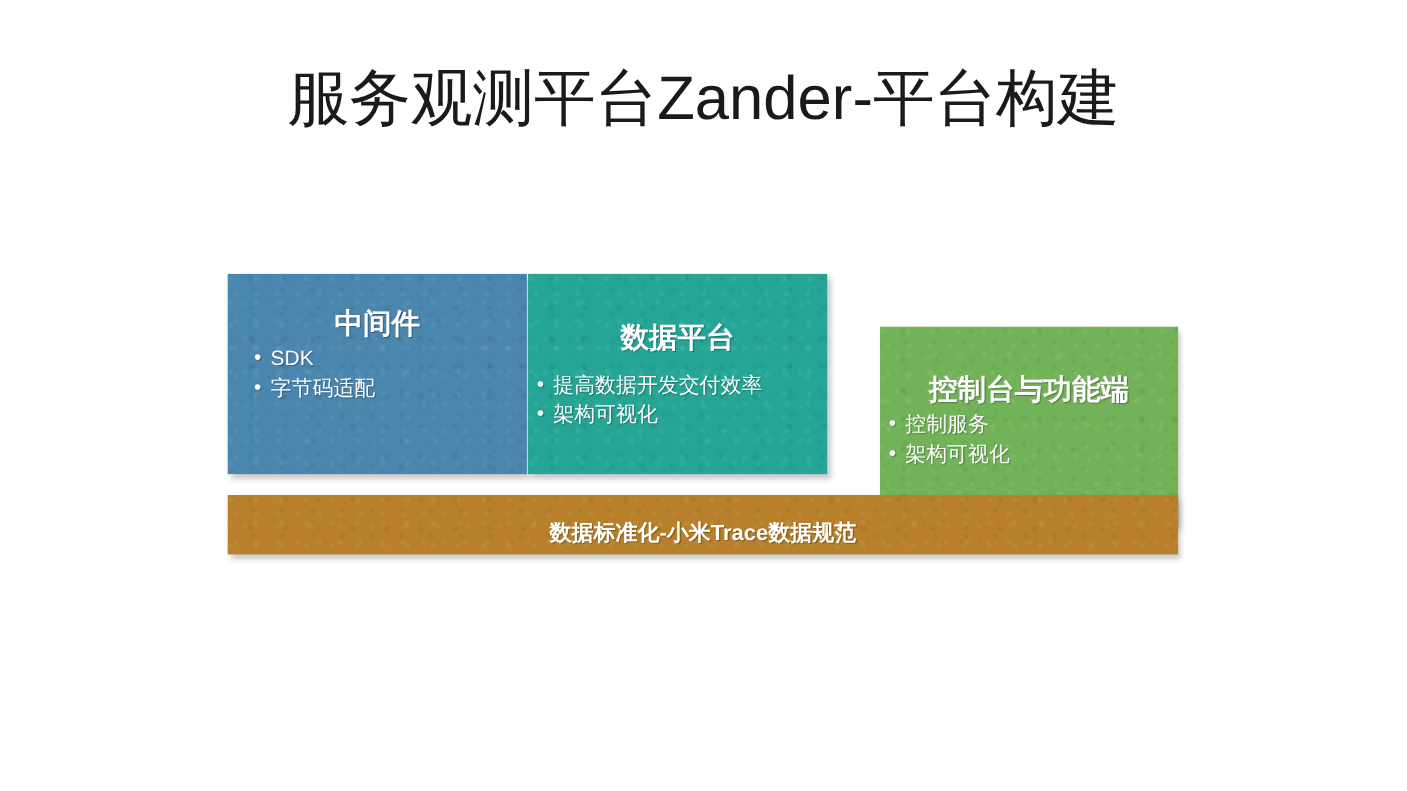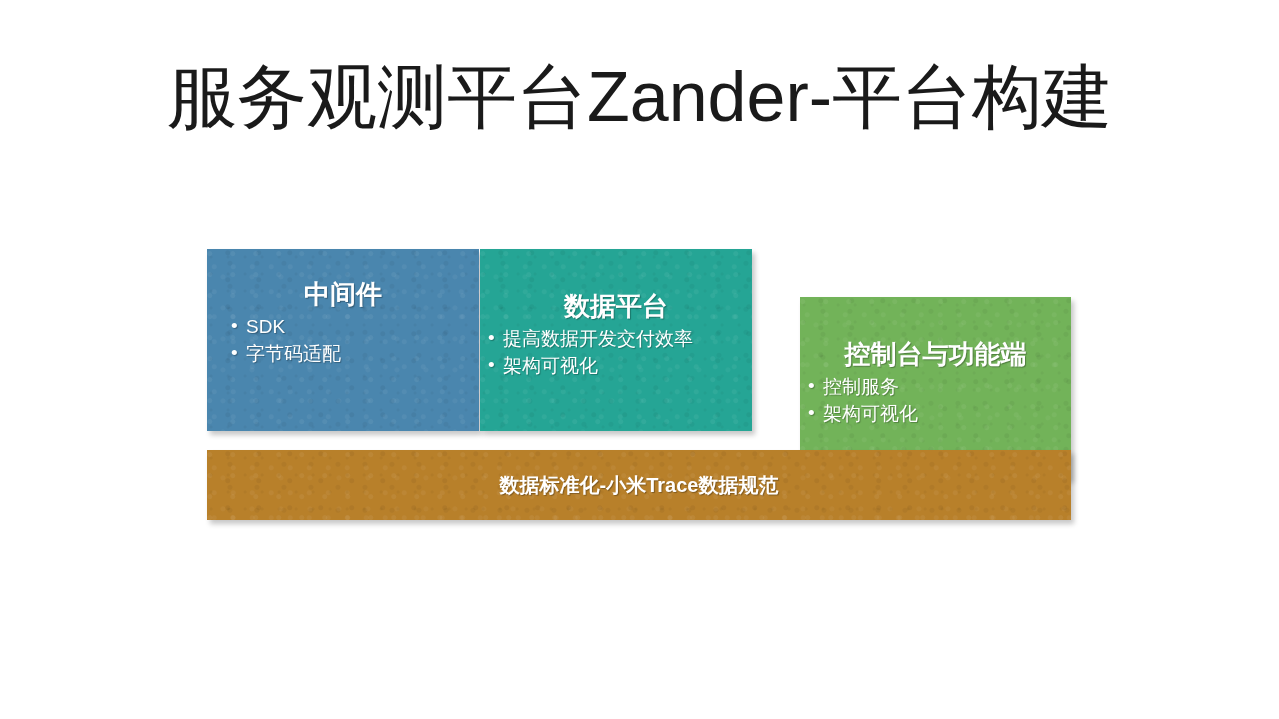--- a/index.html
+++ b/index.html
@@ -24,21 +24,21 @@
     background: #ffffff;
   }
 
   
   #slide-title {
     position: absolute;
     left: 0;
     top: 56px;
     width: 1279px;
     text-align: center;
-    font-size: 70px;
+    font-size: 56px;
     font-weight: 400;
     letter-spacing: 0px;
     color: #1a1a1a;
     line-height: 1.18;
     white-space: nowrap;
   }
 
   
   .pillar {
     position: absolute;
@@ -105,36 +105,36 @@
     background-color: #4a86ae;
   }
   #pillar-0 .pillar-title { margin-top: 31px; }
   #pillar-0 .pillar-bullets { margin-top: 5px; padding-left: 6px; margin-left: 16px; }
 
   #pillar-1 {
     left: 480px;  top: 249px;  width: 272px;  height: 182px;
     background-color: #25a595;
   }
   #pillar-1 .pillar-title { margin-top: 43px; }
-  #pillar-1 .pillar-bullets { margin-top: 5px; padding-left: 6px; }
+  #pillar-1 .pillar-bullets { margin-top: 17px; padding-left: 6px; }
 
   #pillar-2 {
     left: 800px;  top: 249px;  width: 271px;  height: 182px;
     background-color: #72b359;
   }
   #pillar-2 .pillar-title { margin-top: 43px; }
   #pillar-2 .pillar-bullets { margin-top: 5px; padding-left: 6px; }
 
   
   #band {
     position: absolute;
     left: 207px;
     top: 450px;
     width: 864px;
-    height: 70px;
+    height: 54px;
     background-color: #b8802a;
     box-shadow: 3px 4px 5px rgba(0,0,0,0.22);
     overflow: hidden;
   }
   #band-label {
     position: relative;
     z-index: 2;
     width: 100%;
     text-align: center;
     color: #ffffff;

